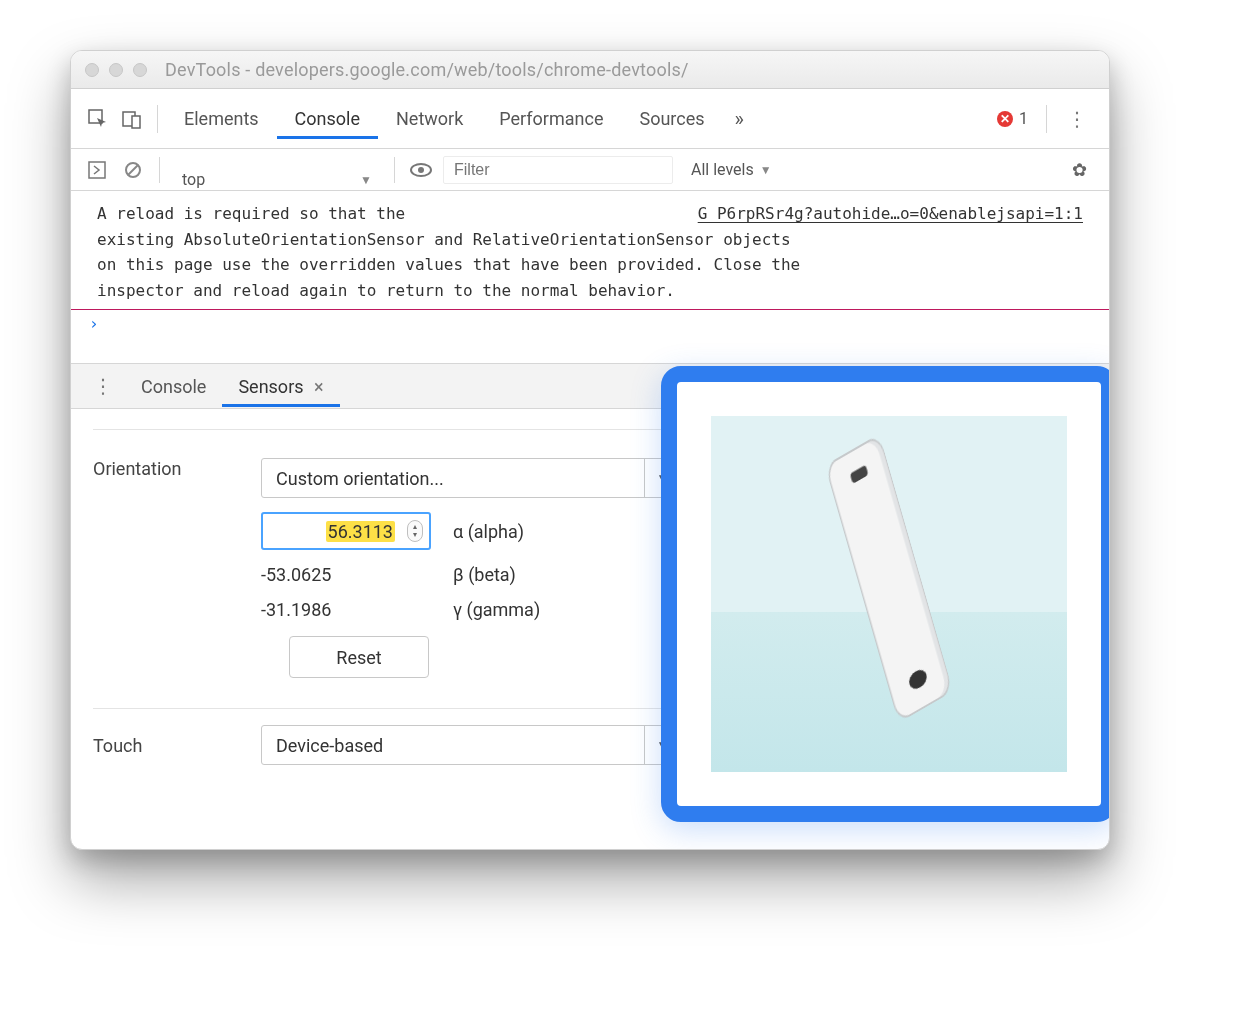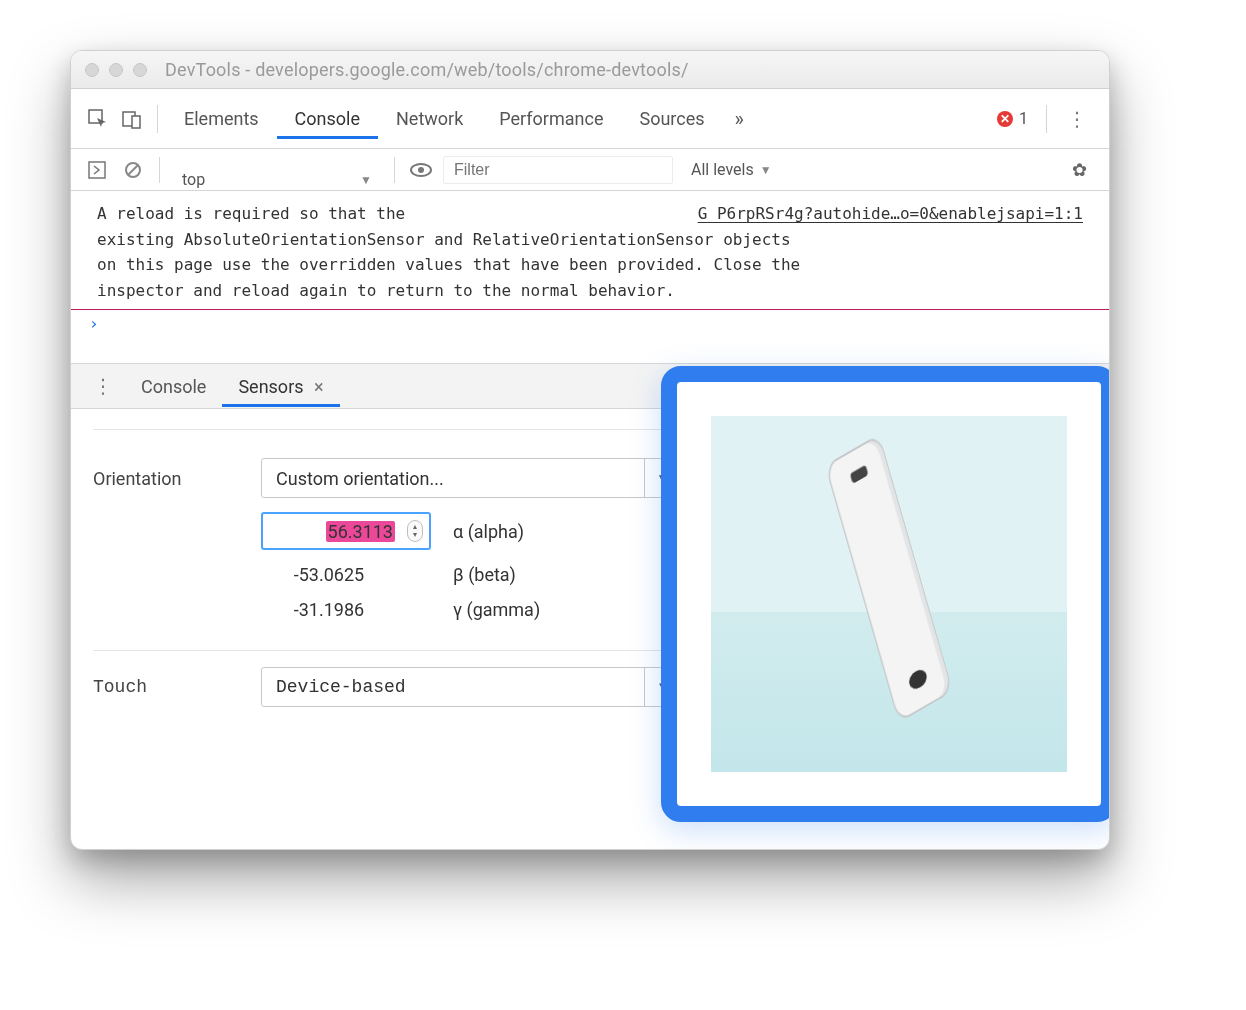--- a/index.html
+++ b/index.html
@@ -119,52 +119,52 @@
   
   .sensors {
     padding: 20px 22px 10px 22px;
     font-size: 18px;
     color:#444;
     position:relative;
     height: 418px;
     overflow: hidden;
   }
   .sensors-divider { height:1px; background:#e4e4e4; margin-bottom: 28px; }
-  .row { display:flex; align-items:center; gap:20px; margin-bottom:14px; }
+  .row { display:flex; align-items:flex-start; gap:20px; margin-bottom:14px; }
   .label-col { width: 148px; font-size:18px; color:#444; }
   .select-ui {
     display:flex; align-items:center; height:40px; border:1px solid #c8c8c8; border-radius:3px; width: 420px; font-size:18px; color:#333; background:#fff;gap:32px;
   }
   .select-ui .sel-text { padding:0 14px; flex:1 }
   .select-ui .sel-caret { width:36px; height:100%; border-left:1px solid #c8c8c8; display:flex; align-items:center; justify-content:center; color:#555; font-size:12px }
 
   .val-block { margin-left: 168px; display:flex; flex-direction:column; gap:14px; }
   .val-row { display:flex; align-items:center; gap:22px; font-size:18px }
   .num-input {
     width: 170px; height:38px; border:2px solid #4aa3ff; border-radius:3px;
     display:flex; align-items:center; justify-content:flex-end; padding:0 34px 0 10px;
     font-size:18px; color:#333; position:relative; background:#fff;
   }
-  .num-input .selected { background:#ec4899; padding:0 2px; border-radius:2px; }
+  .num-input .selected { background:#fde047; padding:0 2px; border-radius:2px; }
   .num-input .spin {
     position:absolute; right:6px; top:50%; transform:translateY(-50%);
     width:16px; height:22px; border:1px solid #bfbfbf; border-radius:9px; background:#fafafa;
     display:flex; flex-direction:column; align-items:center; justify-content:center; font-size:8px; color:#666; line-height:8px;
   }
-  .plain-val { width:170px; text-align:center; padding-right:34px; font-size:18px; color:#333 }
+  .plain-val { width:170px; text-align:left; padding-right:34px; font-size:18px; color:#333 }
   .greek { font-size:18px; color:#333; min-width:100px }
   .reset-btn {
     margin-left: 196px; margin-top: 16px;
     width: 140px; height: 42px;
     border:1px solid #c8c8c8; border-radius:4px;
     background:#fff; font-size:18px; color:#333;
     display:flex; align-items:center; justify-content:center;
   }
   .bottom-divider { height:1px; background:#e4e4e4; margin-top:30px; margin-bottom:16px }
-  .touch-row { display:flex; align-items:center; gap:20px;font-family:Liberation Mono, monospace; }
+  .touch-row { display:flex; align-items:center; gap:20px; }
 
   
   .highlight-box {
     position:absolute;
     right: -8px;
     top: 315px;
     width: 456px;
     height: 456px;
     border: 16px solid #2f7def;
     border-radius: 20px;
@@ -326,20 +326,21 @@
       <div class="val-row">
         <div class="plain-val">-53.0625</div>
         <div class="greek">β (beta)</div>
       </div>
       <div class="val-row">
         <div class="plain-val">-31.1986</div>
         <div class="greek">γ (gamma)</div>
       </div>
     </div>
 
+    <div class="reset-btn">Reset</div>
 
     <div class="bottom-divider"></div>
 
     <div class="touch-row">
       <div class="label-col">Touch</div>
       <div class="select-ui">
         <div class="sel-text">Device-based</div>
         <div class="sel-caret">▼</div>
       </div>
     </div>

